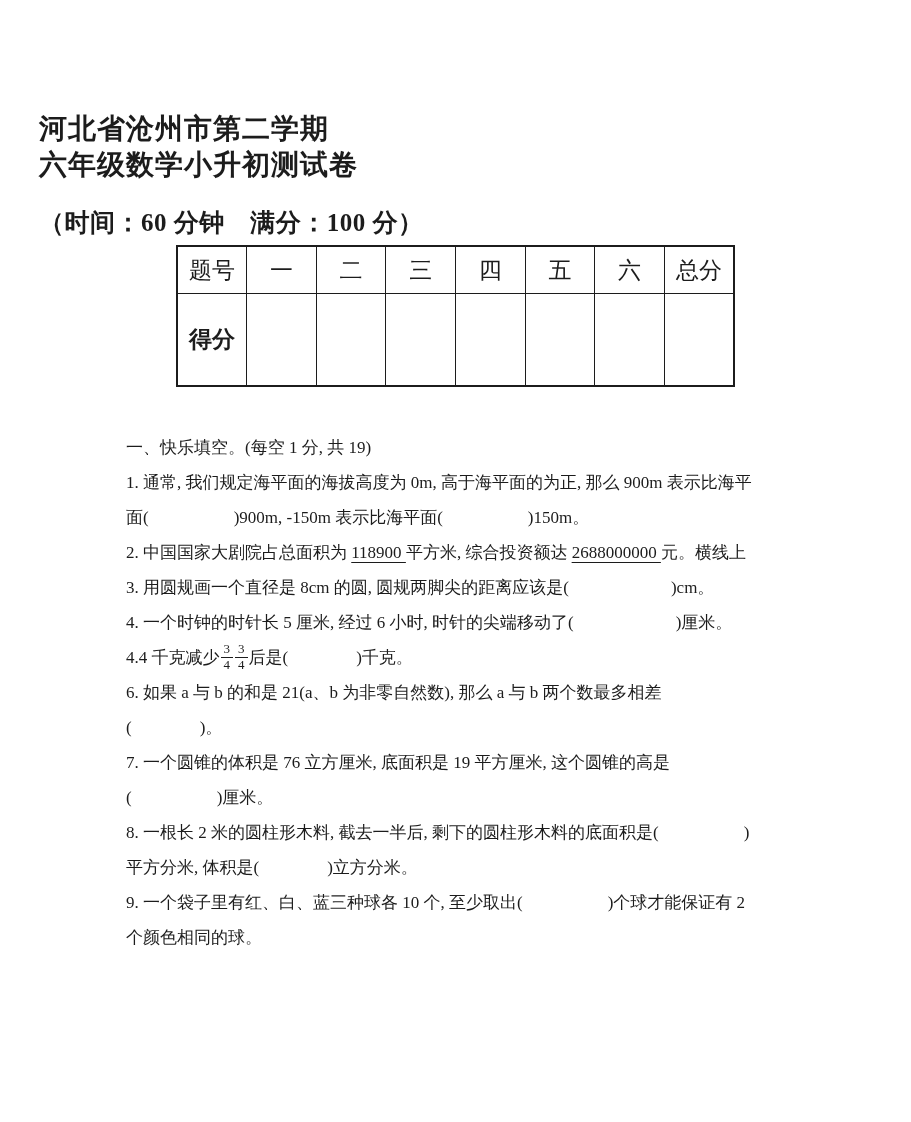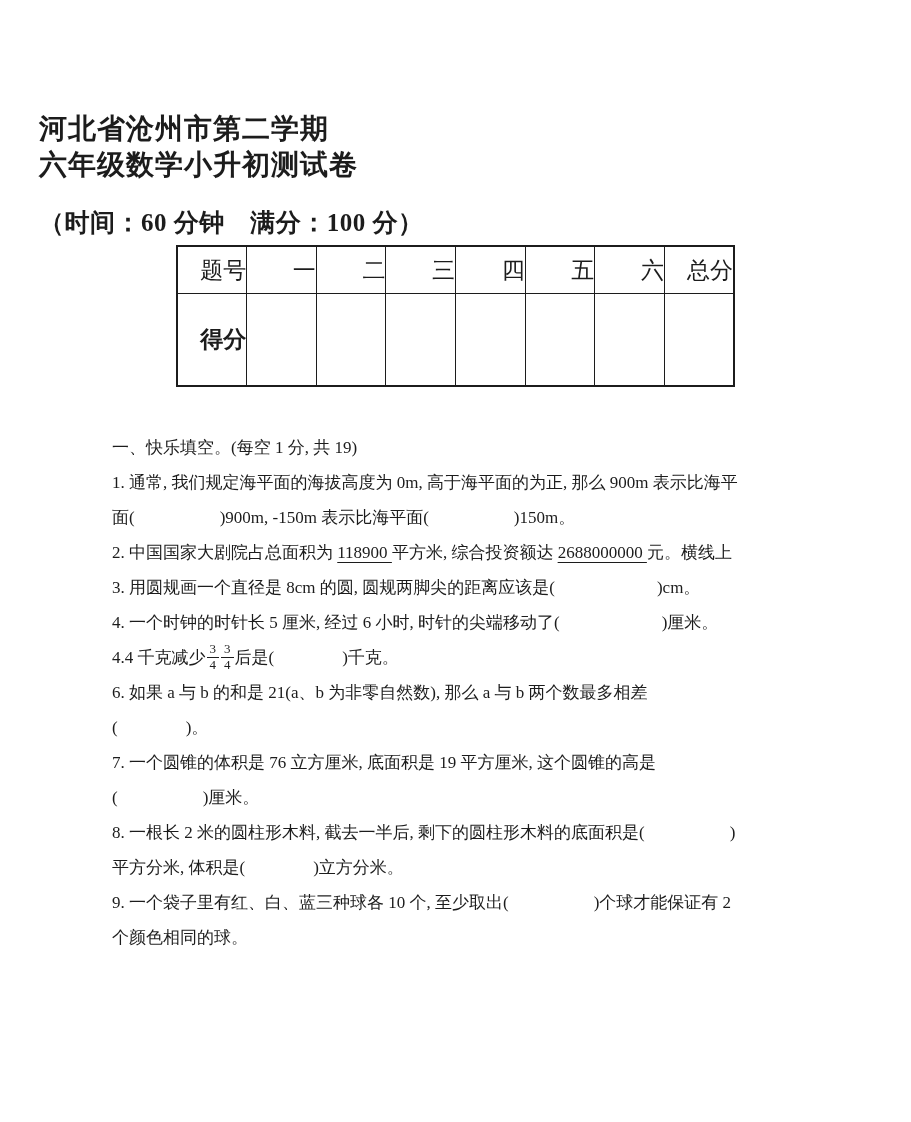--- a/index.html
+++ b/index.html
@@ -35,30 +35,30 @@
     left: 176px;
     top: 245px;
     width: 559px;
     height: 138px;
     border-collapse: collapse;
     table-layout: fixed;
     border: 2.5px solid #1c1c1c;
   }
   table.score-table td {
     border: 1.5px solid #1c1c1c;
-    text-align: right;
+    text-align: center;
     font-size: 23px;
     padding: 0;
   }
   table.score-table tr.head-row td { height: 46px; }
   table.score-table tr.body-row td { height: 91px; font-weight: bold; }
 
   .questions {
     position: absolute;
-    left: 112px;
+    left: 126px;
     top: 430px;
     width: 680px;
     font-size: 17px;
     line-height: 35px;
     white-space: nowrap;
   }
   .q-heading, .q-line {
     height: auto;
     min-height: 35px;
   }

